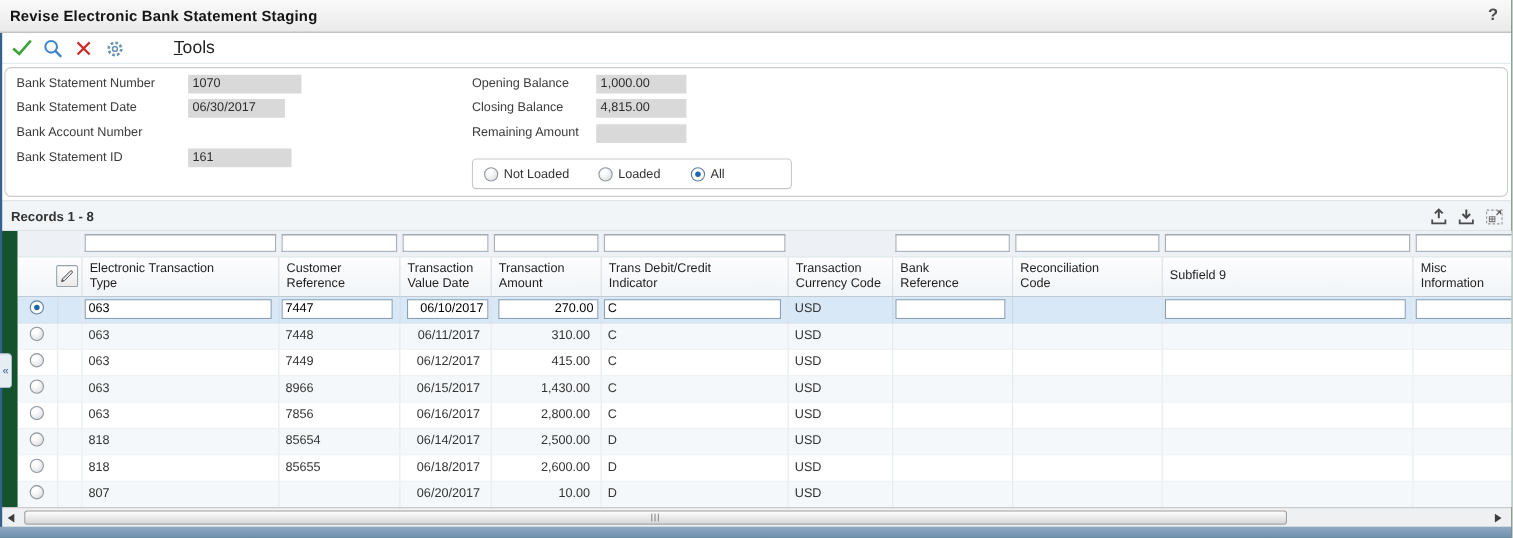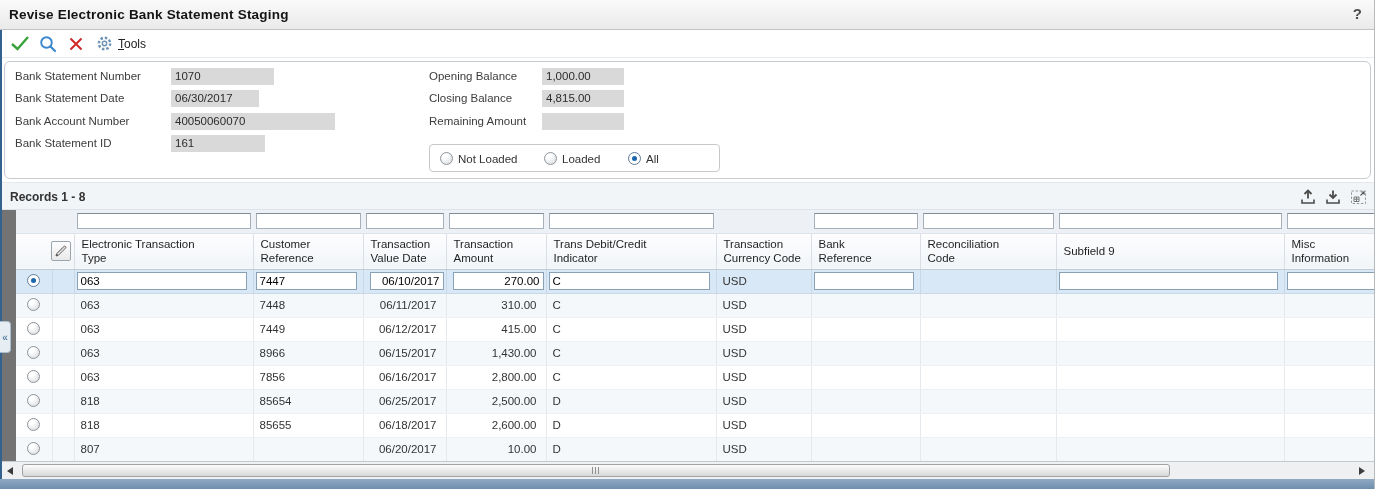--- a/index.html
+++ b/index.html
@@ -1,30 +1,30 @@
 <!DOCTYPE html>
 <html><head>
 <meta charset="utf-8">
 <style>
   * { margin:0; padding:0; box-sizing:border-box; }
   html,body { width:1375px; height:489px; }
   body { font-family:"Liberation Sans", sans-serif; background:#fff; }
-  .app { position:relative; width:1375px; height:489px; background:#737373; overflow:hidden; border-right:1px solid #b6babd; }
+  .app { position:relative; width:1375px; height:489px; background:#14532d; overflow:hidden; border-right:1px solid #b6babd; }
 
   
   .titlebar { position:absolute; left:0; top:0; width:100%; height:30px;
     background:linear-gradient(#fafafa,#eaeaea); border-bottom:1px solid #c3c3c3; }
   .title { position:absolute; left:9px; top:7px; font-size:13.5px; font-weight:bold; color:#141414; letter-spacing:.2px; }
   .help { position:absolute; right:12px; top:5px; font-size:15px; font-weight:bold; color:#4d4d4d; cursor:pointer; }
 
   
   .toolbar { position:absolute; left:0; top:30px; width:100%; height:28px; background:#fff; border-bottom:1px solid #e3eaf0; }
   .tb-icon { position:absolute; top:5px; cursor:pointer; line-height:0; }
   .tools-group { position:absolute; left:96px; top:5px; display:flex; align-items:center; gap:5px; cursor:pointer; }
-  .tools-label { display:inline-block; font-size:12px; color:#222; }
+  .tools-label { display:inline-block; font-size:16px; color:#222;margin-left:40px; }
   .tools-label::first-letter { text-decoration:underline; }
 
   
   .form-area { position:absolute; left:0; top:58px; width:100%; height:124px; background:#fff; }
   .form-box { position:absolute; left:4px; top:3px; right:3px; bottom:3px; border:1px solid #c9cccf; border-radius:6px; }
   .f-label { position:absolute; font-size:11.5px; color:#3c3c3c; white-space:nowrap; }
   .fl { left:10px; }
   .bl { left:424px; }
   .f-value { position:absolute; height:17px; line-height:17px; background:#d9d9d9; font-size:11.5px; color:#2c2c2c; padding:0 4px; overflow:hidden; white-space:nowrap; }
   .bv { left:537px; width:82px; }
@@ -125,21 +125,20 @@
     </span>
   </div>
 
   <div class="form-area">
     <div class="form-box">
       <span class="f-label fl" style="top:8px">Bank Statement Number</span>
       <div class="f-value" style="left:166px;top:6px;width:103px">1070</div>
       <span class="f-label fl" style="top:30px">Bank Statement Date</span>
       <div class="f-value" style="left:166px;top:28px;width:88px">06/30/2017</div>
       <span class="f-label fl" style="top:53px">Bank Account Number</span>
-      <div class="f-value" style="left:166px;top:51px;width:164px">40050060070</div>
       <span class="f-label fl" style="top:75px">Bank Statement ID</span>
       <div class="f-value" style="left:166px;top:73px;width:94px">161</div>
 
       <span class="f-label bl" style="top:8px">Opening Balance</span>
       <div class="f-value bv" style="top:6px">1,000.00</div>
       <span class="f-label bl" style="top:30px">Closing Balance</span>
       <div class="f-value bv" style="top:28px">4,815.00</div>
       <span class="f-label bl" style="top:53px">Remaining Amount</span>
       <div class="f-value bv" style="top:51px"></div>
 
@@ -353,21 +352,21 @@
             <td class="c-left"></td>
             <td class="c-left"></td>
             <td class="c-left"></td>
             <td class="c-left"></td>
           </tr>
           <tr class="dat alt">
             <td class="radio-col"><span class="radio"></span></td>
             <td class="edit-col"></td>
             <td class="c-left">818</td>
             <td class="c-left">85654</td>
-            <td class="c-right">06/25/2017</td>
+            <td class="c-right">06/14/2017</td>
             <td class="c-right">2,500.00</td>
             <td class="c-left">D</td>
             <td class="c-left">USD</td>
             <td class="c-left"></td>
             <td class="c-left"></td>
             <td class="c-left"></td>
             <td class="c-left"></td>
           </tr>
           <tr class="dat">
             <td class="radio-col"><span class="radio"></span></td>

